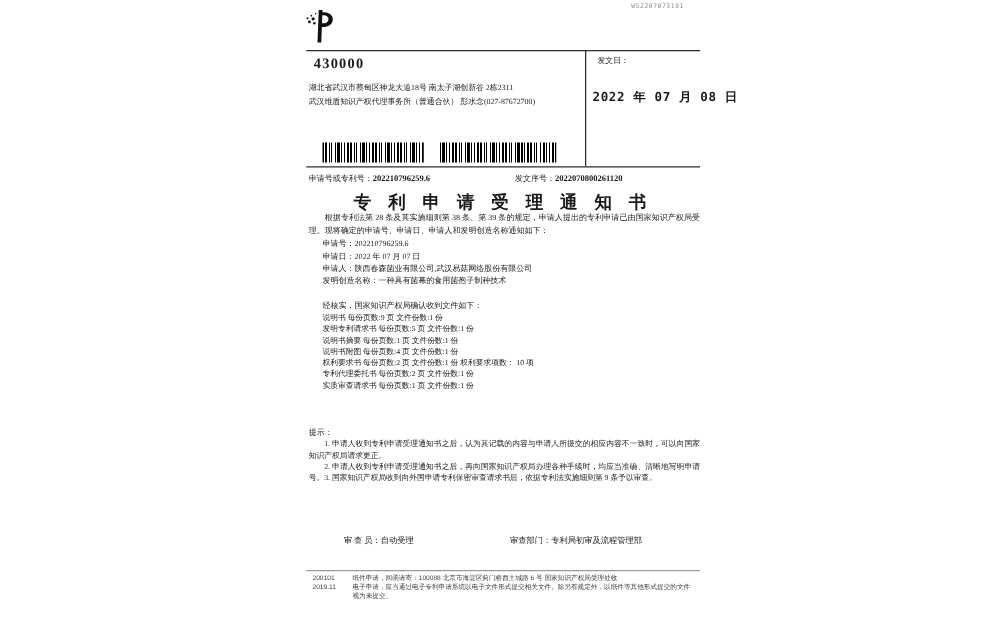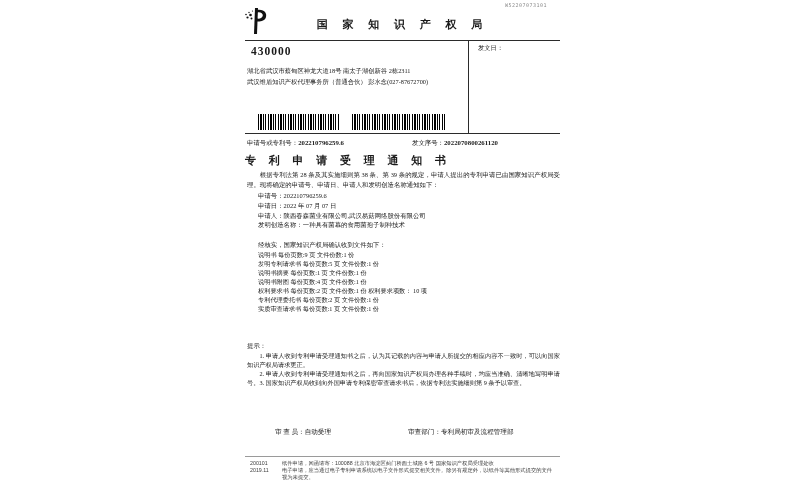--- a/index.html
+++ b/index.html
@@ -11,21 +11,21 @@
   .hr{height:1px;background:#2b2b2b;}
   .hr-light{height:1px;background:#9a9a9a;}
   .vline{width:1px;background:#2b2b2b;}
   .postal{font-weight:bold;font-size:11.5px;letter-spacing:1px;}
   .small{font-size:6.3px;line-height:10px;white-space:nowrap;}
   .dispatch-label{font-size:6.3px;}
   .dispatch-date{font-size:10px;font-weight:bold;font-family:"DejaVu Sans Mono",monospace;letter-spacing:0.5px;white-space:nowrap;}
   .barcode{background:repeating-linear-gradient(90deg,#000 0 1px,#fff 1px 2px,#000 2px 4px,#fff 4px 5px,#000 5px 6px,#fff 6px 7px,#000 7px 8px,#fff 8px 10px);}
   .ref{font-size:6.4px;white-space:nowrap;}
   .ref b{font-size:6.8px;}
-  .doc-title{width:315px;font-weight:bold;font-size:11px;letter-spacing:5px;white-space:nowrap;}
+  .doc-title{width:315px;text-align:center;font-weight:bold;font-size:14px;letter-spacing:5px;white-space:nowrap;}
   .para{font-size:6.4px;line-height:9.8px;width:313px;text-align:justify;text-indent:2em;}
   .lines{font-size:6.4px;line-height:9.8px;white-space:nowrap;}
   .lines div{margin:0;}
   .docs{font-size:6.2px;line-height:9px;white-space:nowrap;}
   .note{font-size:6.2px;line-height:9px;width:313px;text-align:justify;text-indent:2em;}
   .notes-title{font-size:6.4px;}
   .sig{font-size:6.6px;white-space:nowrap;}
   .footer{font-family:"Liberation Sans","DejaVu Sans",sans-serif;font-size:5.3px;color:#3c3c3c;line-height:7px;}
   .footer-code{width:32px;display:inline-block;}
   .footer-text{width:272px;display:inline-block;vertical-align:top;}
@@ -44,30 +44,30 @@
       <path d="M14 4 C22 3 24 8 23 11 C22 15 17 16 13.6 15.5 L13.8 12.5 C17 13 19.5 12 19.8 9.5 C20 7 17 5.5 13.9 6.5 Z" fill="#111"></path>
       <circle cx="7.5" cy="9" r="1.3" fill="#111"></circle>
       <circle cx="4.5" cy="11.5" r="1.1" fill="#111"></circle>
       <circle cx="8.5" cy="12.5" r="1.0" fill="#111"></circle>
       <circle cx="3" cy="8.5" r="0.8" fill="#111"></circle>
       <circle cx="6" cy="6.5" r="0.7" fill="#111"></circle>
       <circle cx="9.5" cy="5" r="0.6" fill="#111"></circle>
     </svg>
   </div>
 
-  <div class="abs agency" style="left:245px;top:17px;">国 家 知 识 产 权 局</div>
 
   <div class="abs hr" style="left:245px;top:40px;width:315px;"></div>
   <div class="abs vline" style="left:468px;top:40px;height:93px;"></div>
 
   <div class="abs postal" style="left:251px;top:45px;">430000</div>
   <div class="abs small" style="left:247px;top:66px;">湖北省武汉市蔡甸区神龙大道18号 南太子湖创新谷 2栋2311</div>
   <div class="abs small" style="left:247px;top:77px;">武汉维盾知识产权代理事务所（普通合伙） 彭水念(027-87672700)</div>
 
   <div class="abs dispatch-label" style="left:478px;top:44px;">发文日：</div>
+  <div class="abs dispatch-date" style="left:474px;top:71px;">2022 年 07 月 08 日</div>
 
   <div class="abs barcode" style="left:258px;top:114px;width:81px;height:16px;"></div>
   <div class="abs barcode" style="left:352px;top:114px;width:93px;height:16px;"></div>
 
   <div class="abs hr" style="left:245px;top:133px;width:315px;"></div>
 
   <div class="abs ref" style="left:247px;top:139px;">
     <span>申请号或专利号：</span><b>202210796259.6</b>
   </div>
   <div class="abs ref" style="left:412px;top:139px;">

